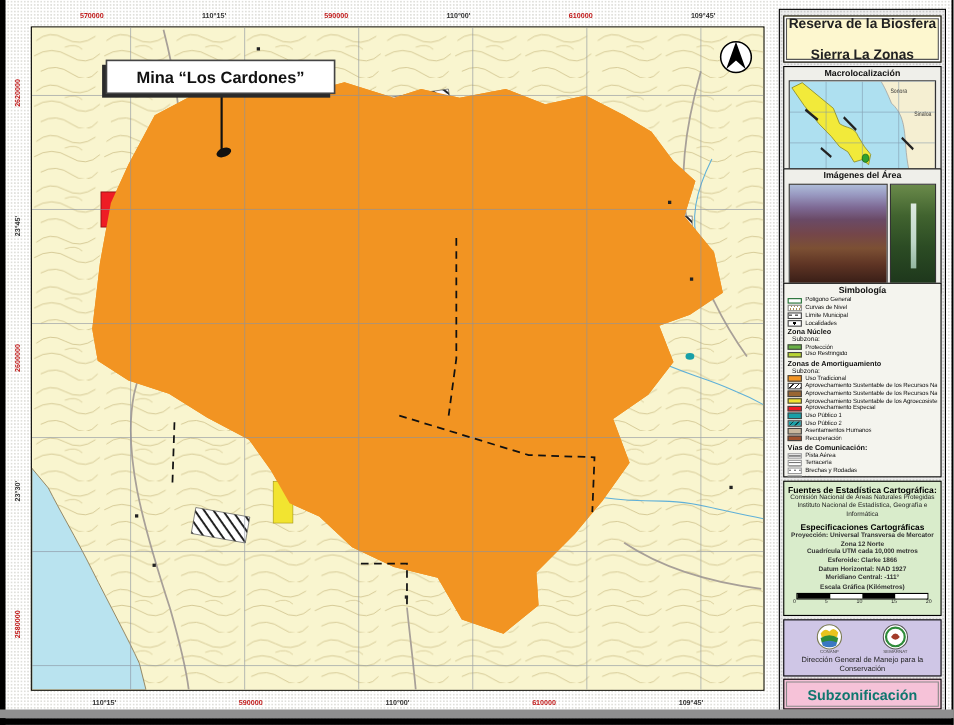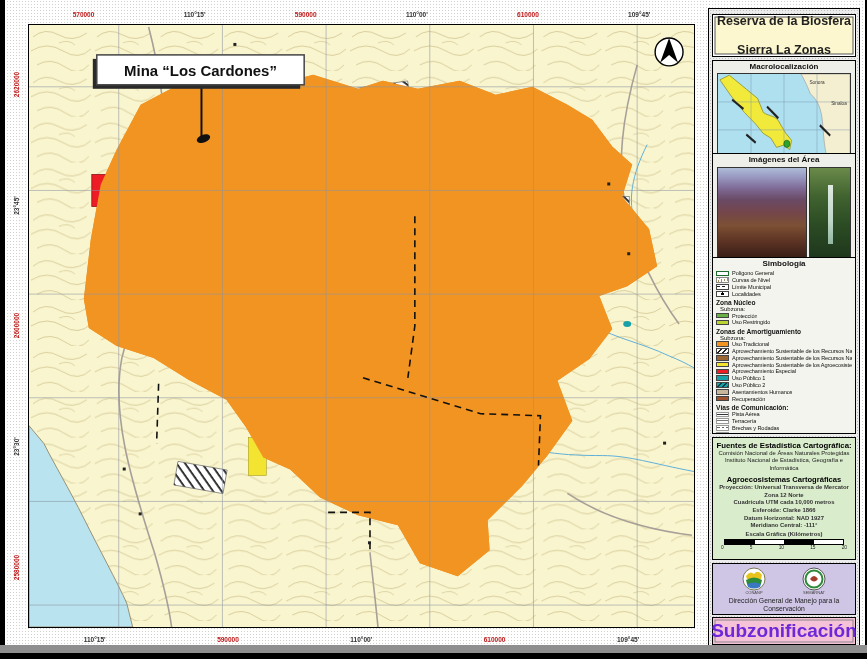--- a/index.html
+++ b/index.html
@@ -77,21 +77,21 @@
   .scale-ticks{width:126px;margin:0 auto;display:flex;justify-content:space-between;}
   .scale-ticks div{font-size:4.8px;color:#222;}
   .p-credits{top:554px;height:52px;background:#cfc6e6;text-align:center;}
   .logos{display:flex;justify-content:center;gap:34px;margin-top:3px;}
   .logo{width:26px;text-align:center;}
   .logo svg{display:block;margin:0 auto;}
   .logo-caption{font-size:4px;color:#444;line-height:1;}
   .credit-org{font-size:6.8px;color:#222;margin-top:2px;line-height:1.2;padding:0 10px;}
   .p-footer{top:608px;height:28px;background:#f6c2d8;display:flex;align-items:center;justify-content:center;
             box-shadow:inset 0 0 0 1.5px #f6c2d8, inset 0 0 0 2.5px #888;}
-  .p-footer span{font-size:19px;font-weight:bold;color:#6d28d9;}
+  .p-footer span{font-size:13px;font-weight:bold;color:#0f766e;}
 </style>
 </head>
 <body>
 
 <div class="page">
   <div class="edge-left"></div>
   <div class="edge-right"></div>
 
   <div class="map-area">
     <div class="coord-row top">
@@ -409,21 +409,21 @@
         </div>
     </div>
 
     <div class="panel p-sources">
       <div class="src-title">Fuentes de Estadística Cartográfica:</div>
       <div>
           <div class="src-line">Comisión Nacional de Áreas Naturales Protegidas</div>
           <div class="src-line">Instituto Nacional de Estadística, Geografía e</div>
           <div class="src-line">Informática</div>
         </div>
-      <div class="spec-title">Agroecosistemas Cartográficas</div>
+      <div class="spec-title">Especificaciones Cartográficas</div>
       <div>
           <div class="spec-line">Proyección: Universal Transversa de Mercator</div>
           <div class="spec-line">Zona 12 Norte</div>
           <div class="spec-line">Cuadrícula UTM cada 10,000 metros</div>
           <div class="spec-line">Esferoide: Clarke 1866</div>
           <div class="spec-line">Datum Horizontal: NAD 1927</div>
           <div class="spec-line">Meridiano Central: -111°</div>
         </div>
       <div class="scale-label">Escala Gráfica (Kilómetros)</div>
       <div class="scalebar">

